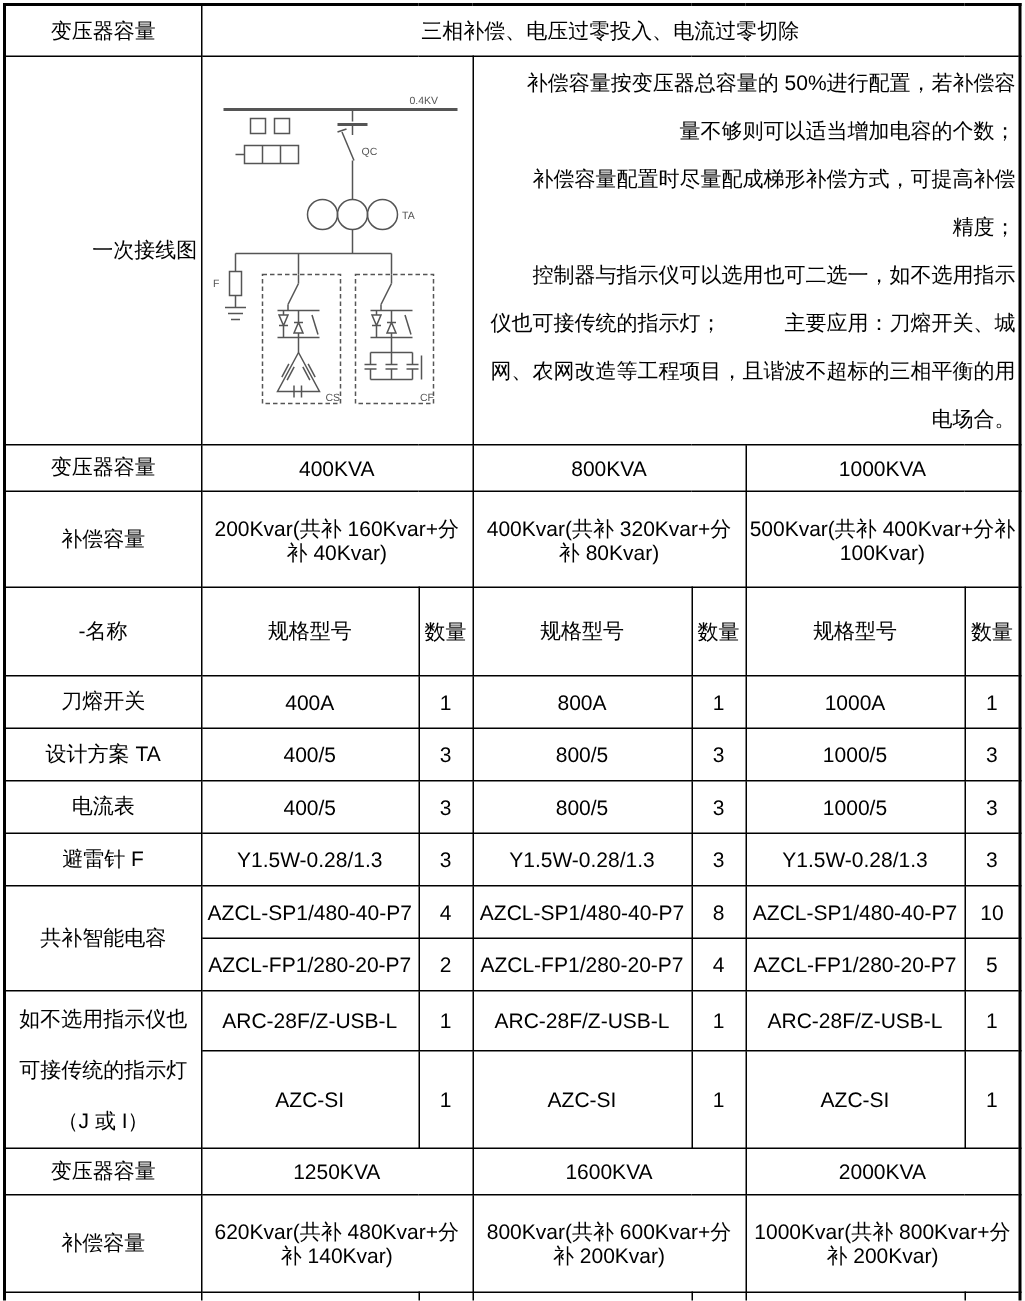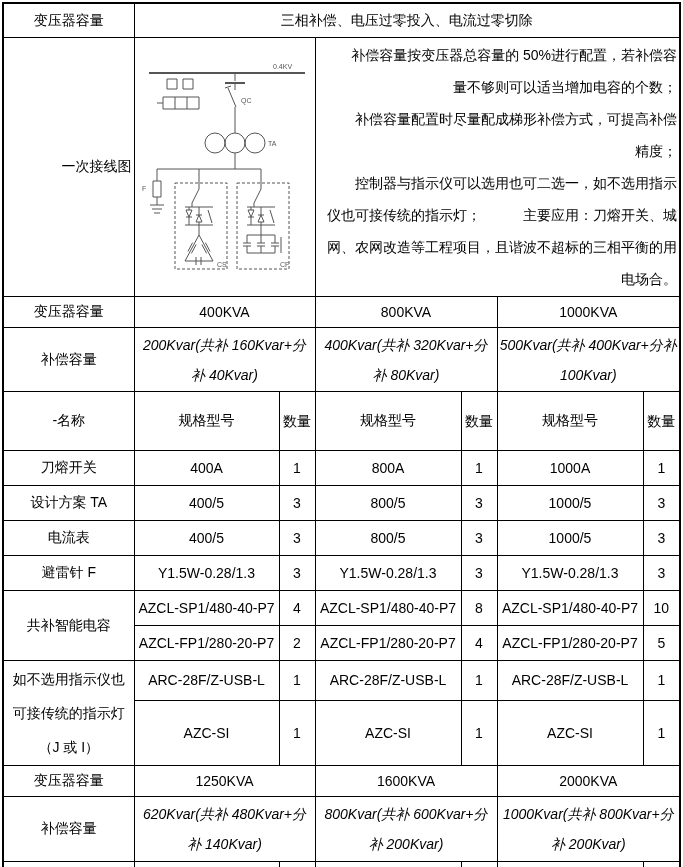--- a/index.html
+++ b/index.html
@@ -23,21 +23,21 @@
     text-align: center;
     vertical-align: middle;
     font-size: 14px;
     padding: 1px 2px;
     overflow: hidden;
     word-break: break-word;
   }
   td.latin { font-size: 13px; }
   td.qtycell { font-size: 13px; padding: 1px 1px; }
   td.qtyhead { line-height: 26px; padding: 1px 9px; }
-  td.comp { line-height: 30px; font-style: italic; }
+  td.comp { line-height: 16px; }
   td.tall-label { line-height: 34px; }
   
   tr.h33 td { height: 31px; }
   tr.h224 td { height: 222px; text-align: right; }
   tr.h30 td { height: 28px; }
   tr.h63 td { height: 61px; }
   tr.h58 td { height: 56px; text-align: center; }
   tr.h34 td { height: 32px; margin-top: 12px; }
   tr.h56 td { height: 54px; }
   tr.h64 td { height: 62px; }

